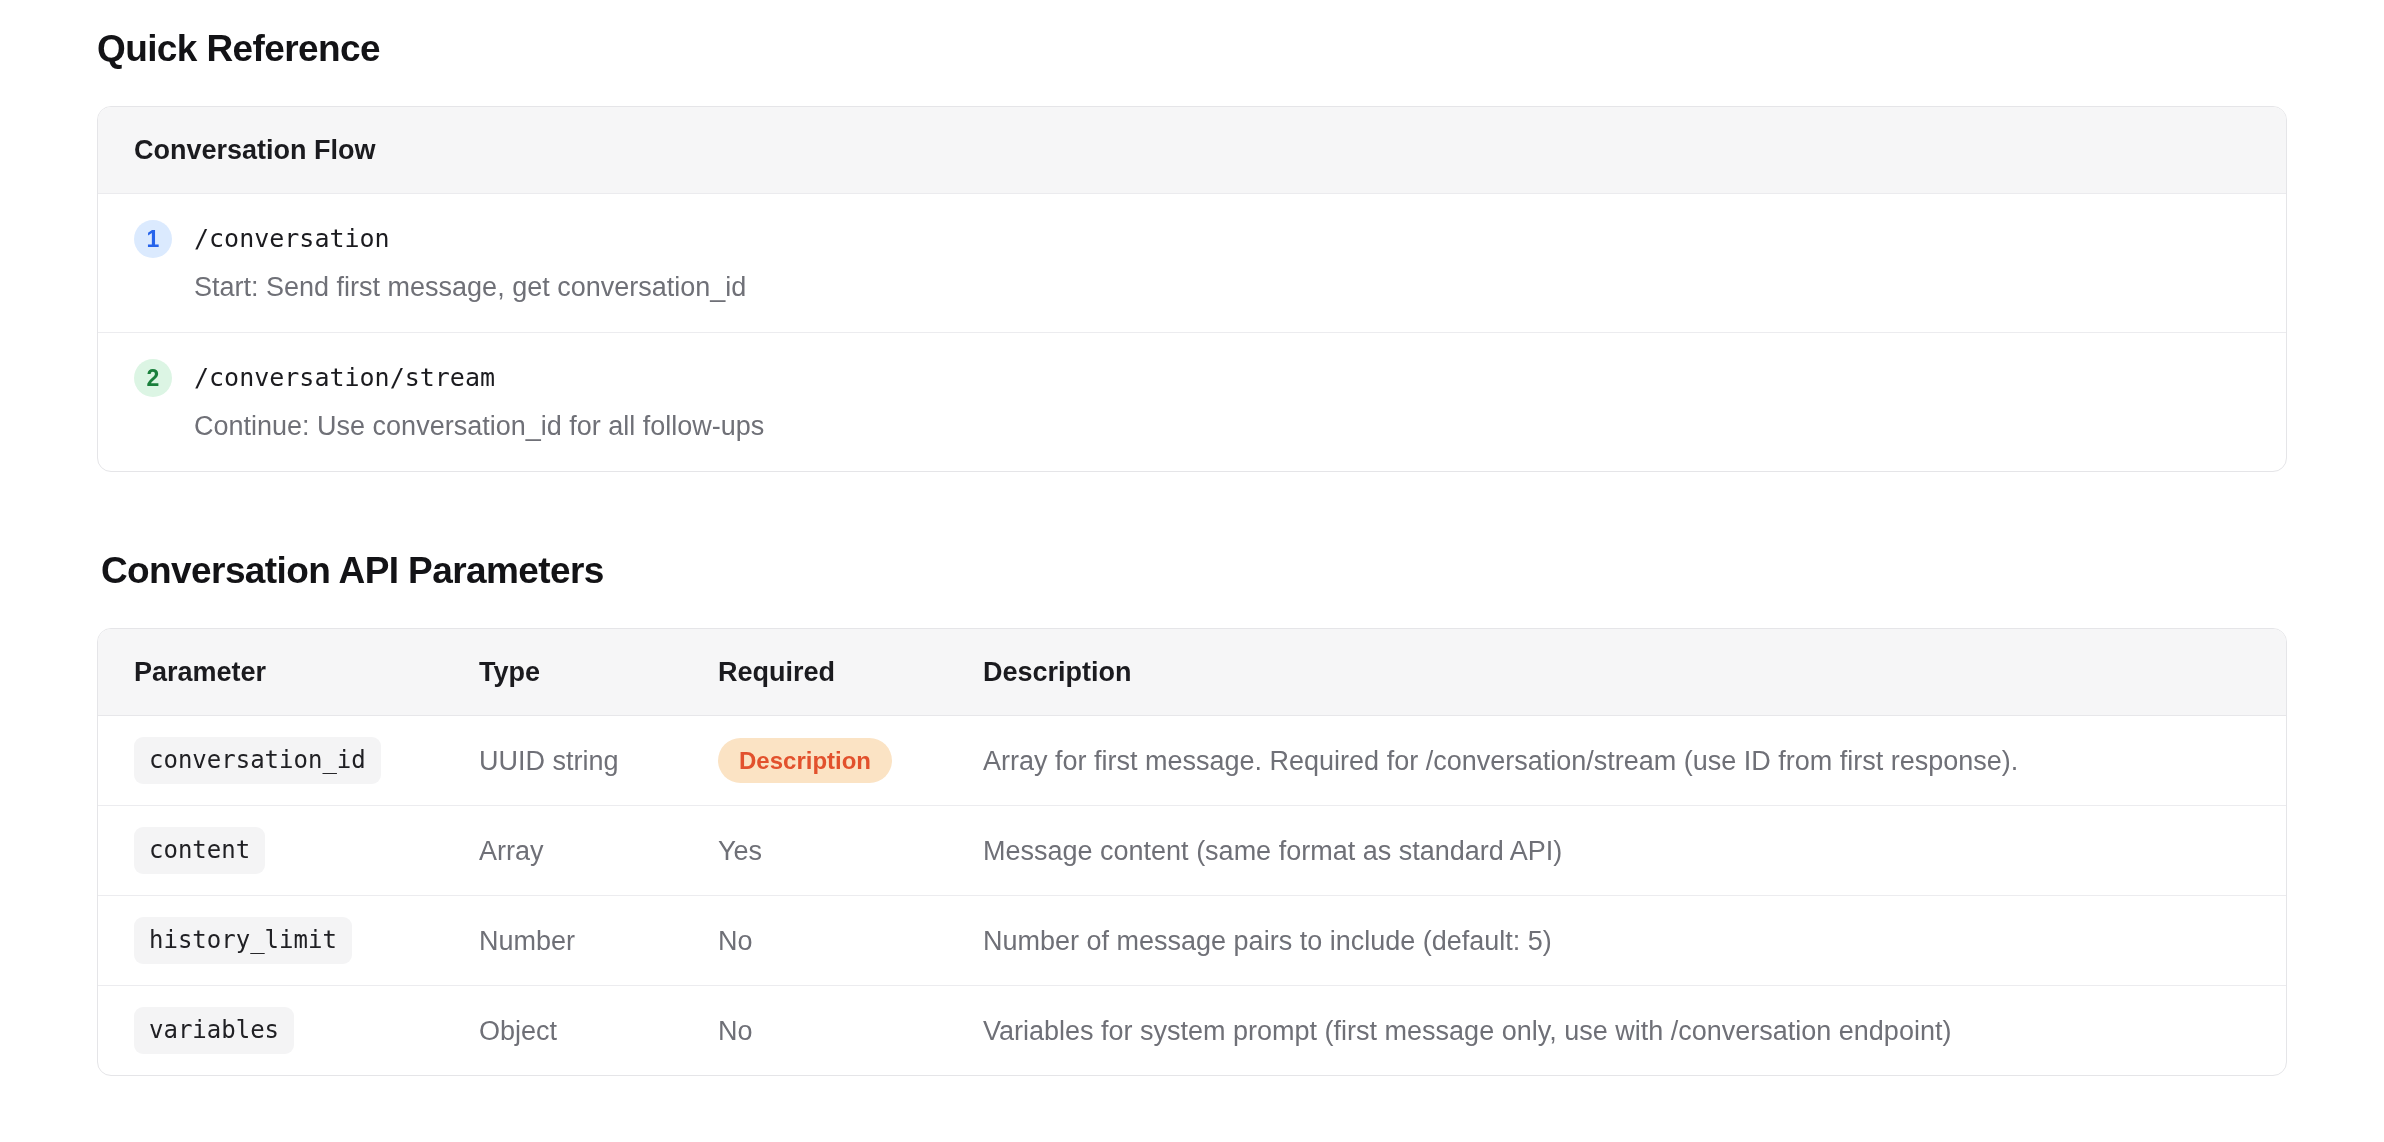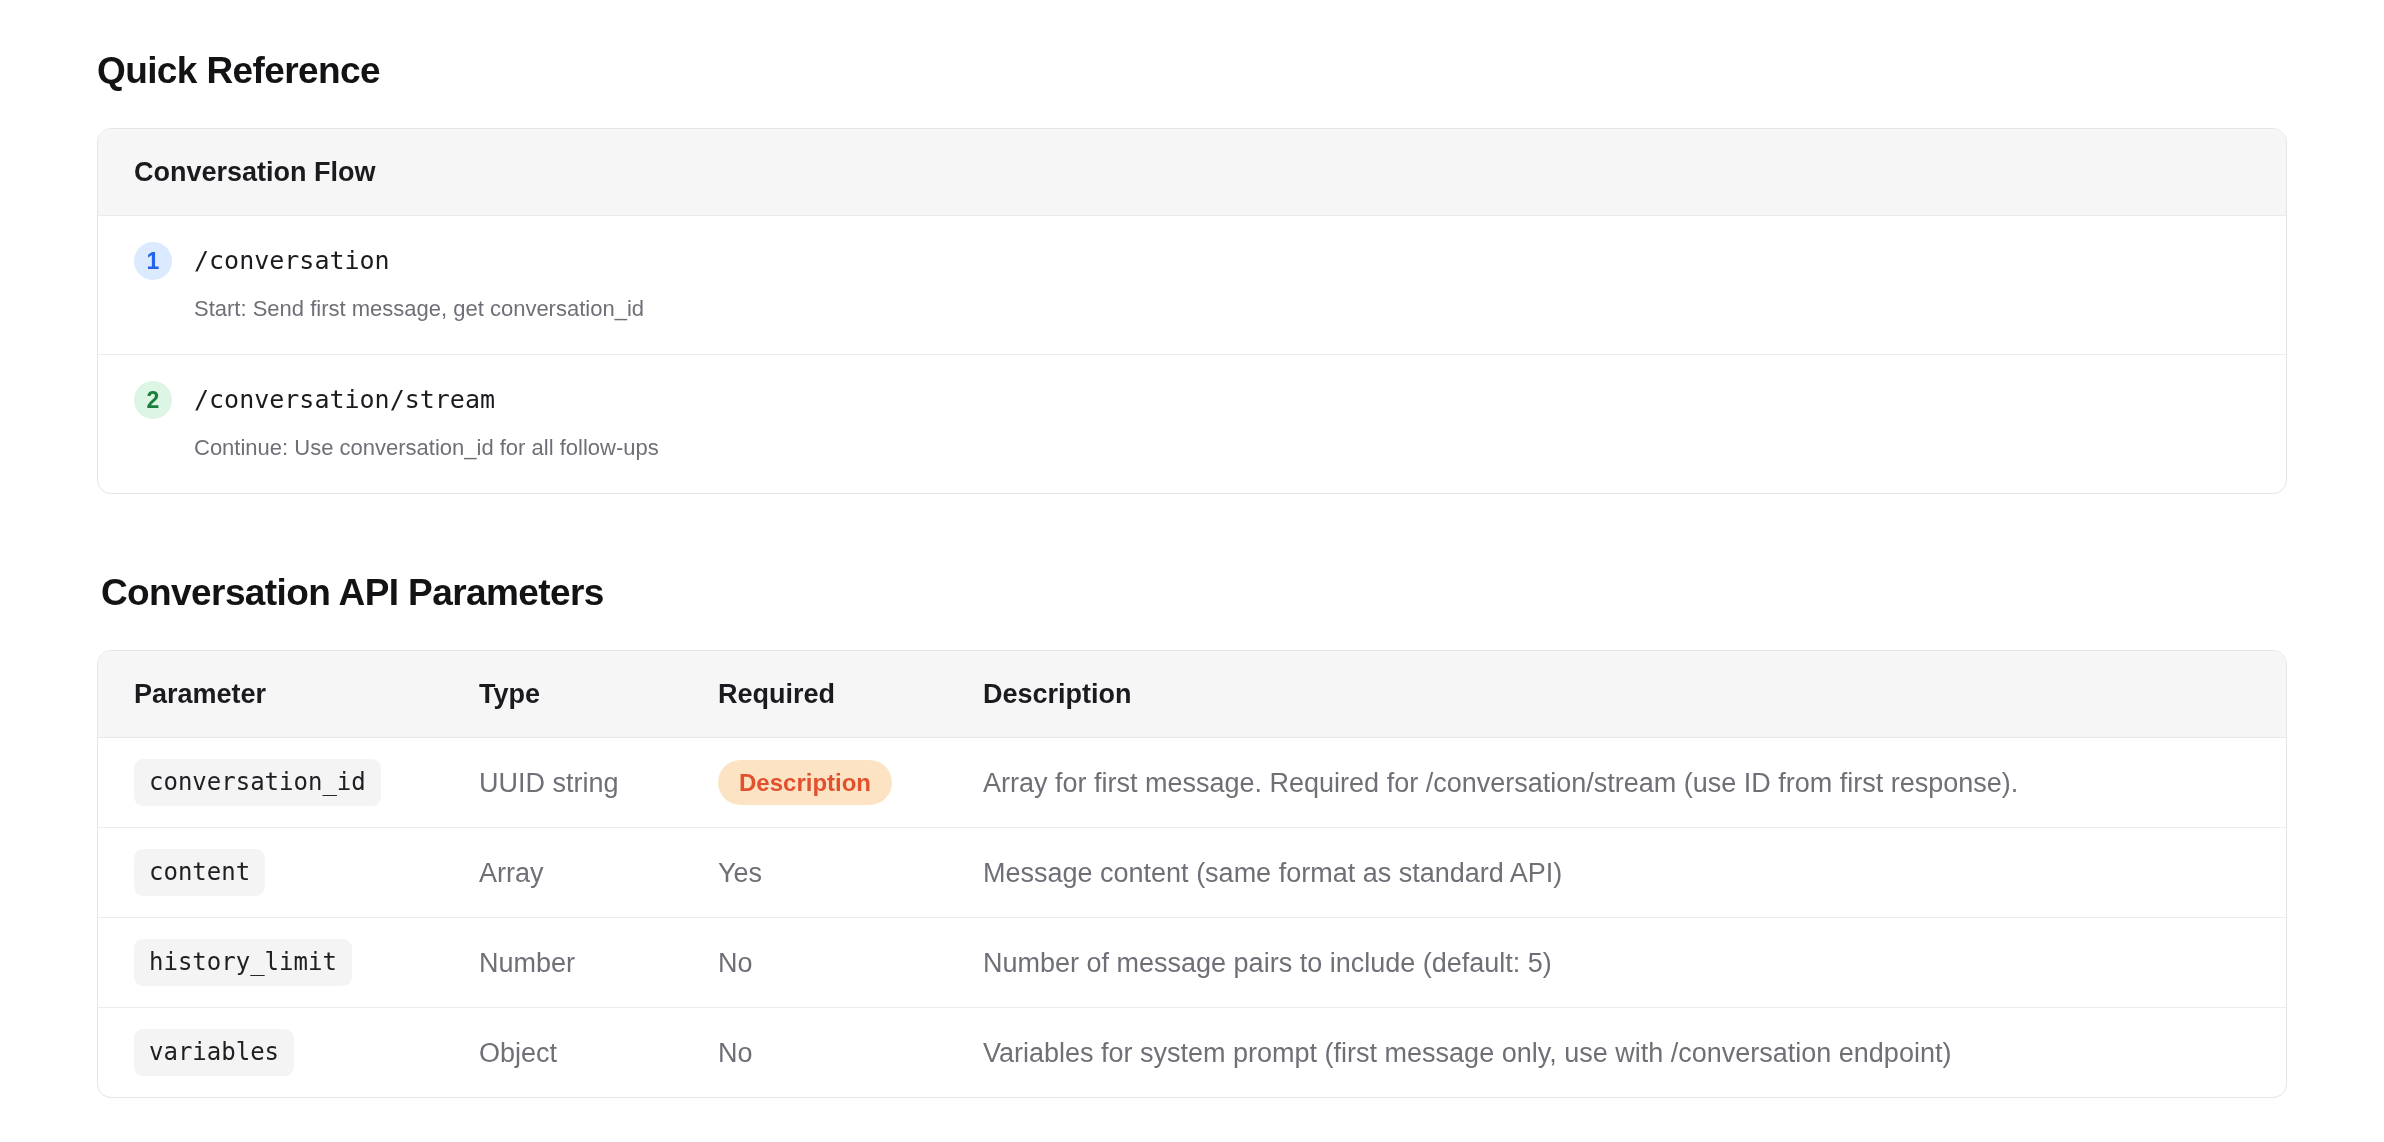--- a/index.html
+++ b/index.html
@@ -13,21 +13,21 @@
   }
   .page { padding: 0 97px; }
 
   h1.section-title {
     font-size: 37px;
     line-height: 46px;
     font-weight: 700;
     letter-spacing: -0.6px;
     color: #131316;
   }
-  .title-quick { margin: 48px 0 34px; }
+  .title-quick { margin: 26px 0 34px; }
   .title-params { margin: 76px 4px 34px; }
 
   .card {
     border: 1px solid #e5e5e8;
     border-radius: 14px;
     background: #ffffff;
     overflow: hidden;
   }
 
   
@@ -63,21 +63,21 @@
   .step-badge-blue  { background: #dbeafe; color: #2563eb; }
   .step-badge-green { background: #dcf5e4; color: #1a7f3c; }
   .endpoint {
     font-family: "DejaVu Sans Mono", "Liberation Mono", monospace;
     font-size: 25px;
     line-height: 38px;
     color: #1b1b1f;
   }
   .step-desc {
     margin: 12px 0 0 60px;
-    font-size: 22px;
+    font-size: 27px;
     line-height: 34px;
     color: #6f7077;
   }
 
   
   table.params {
     width: 100%;
     border-collapse: collapse;
     table-layout: fixed;
   }

